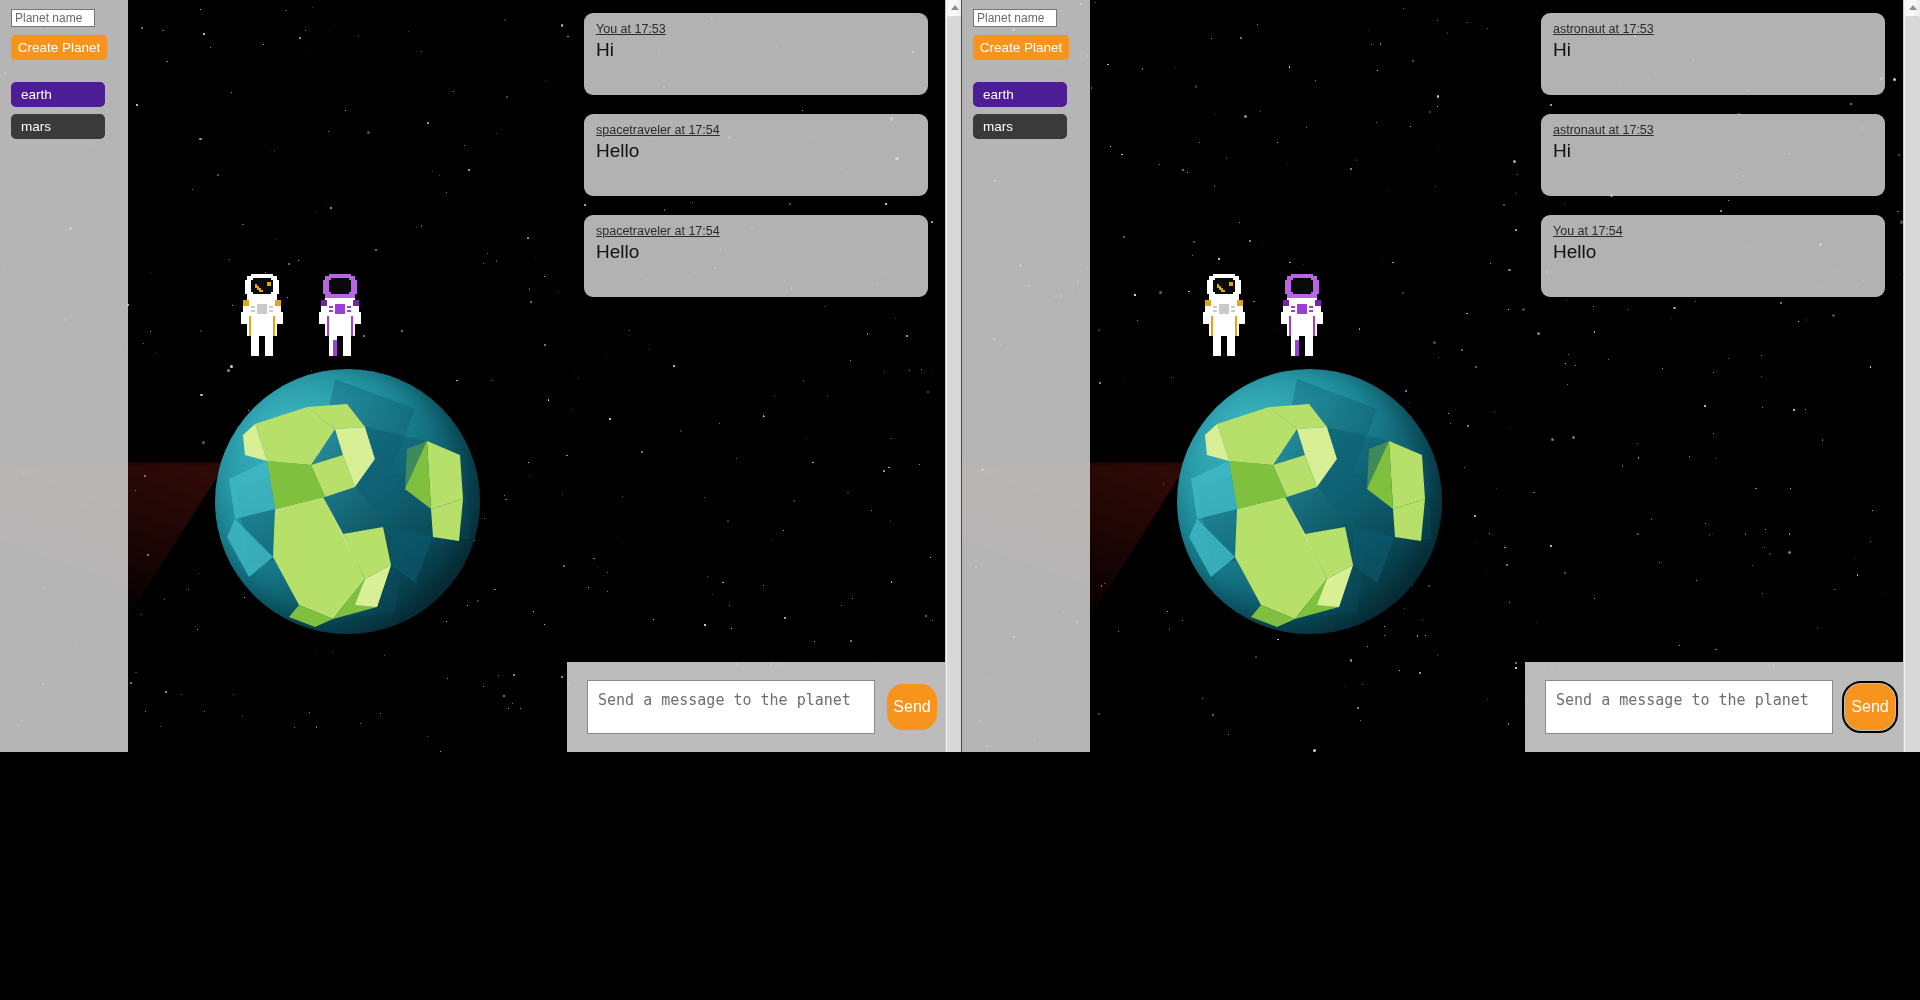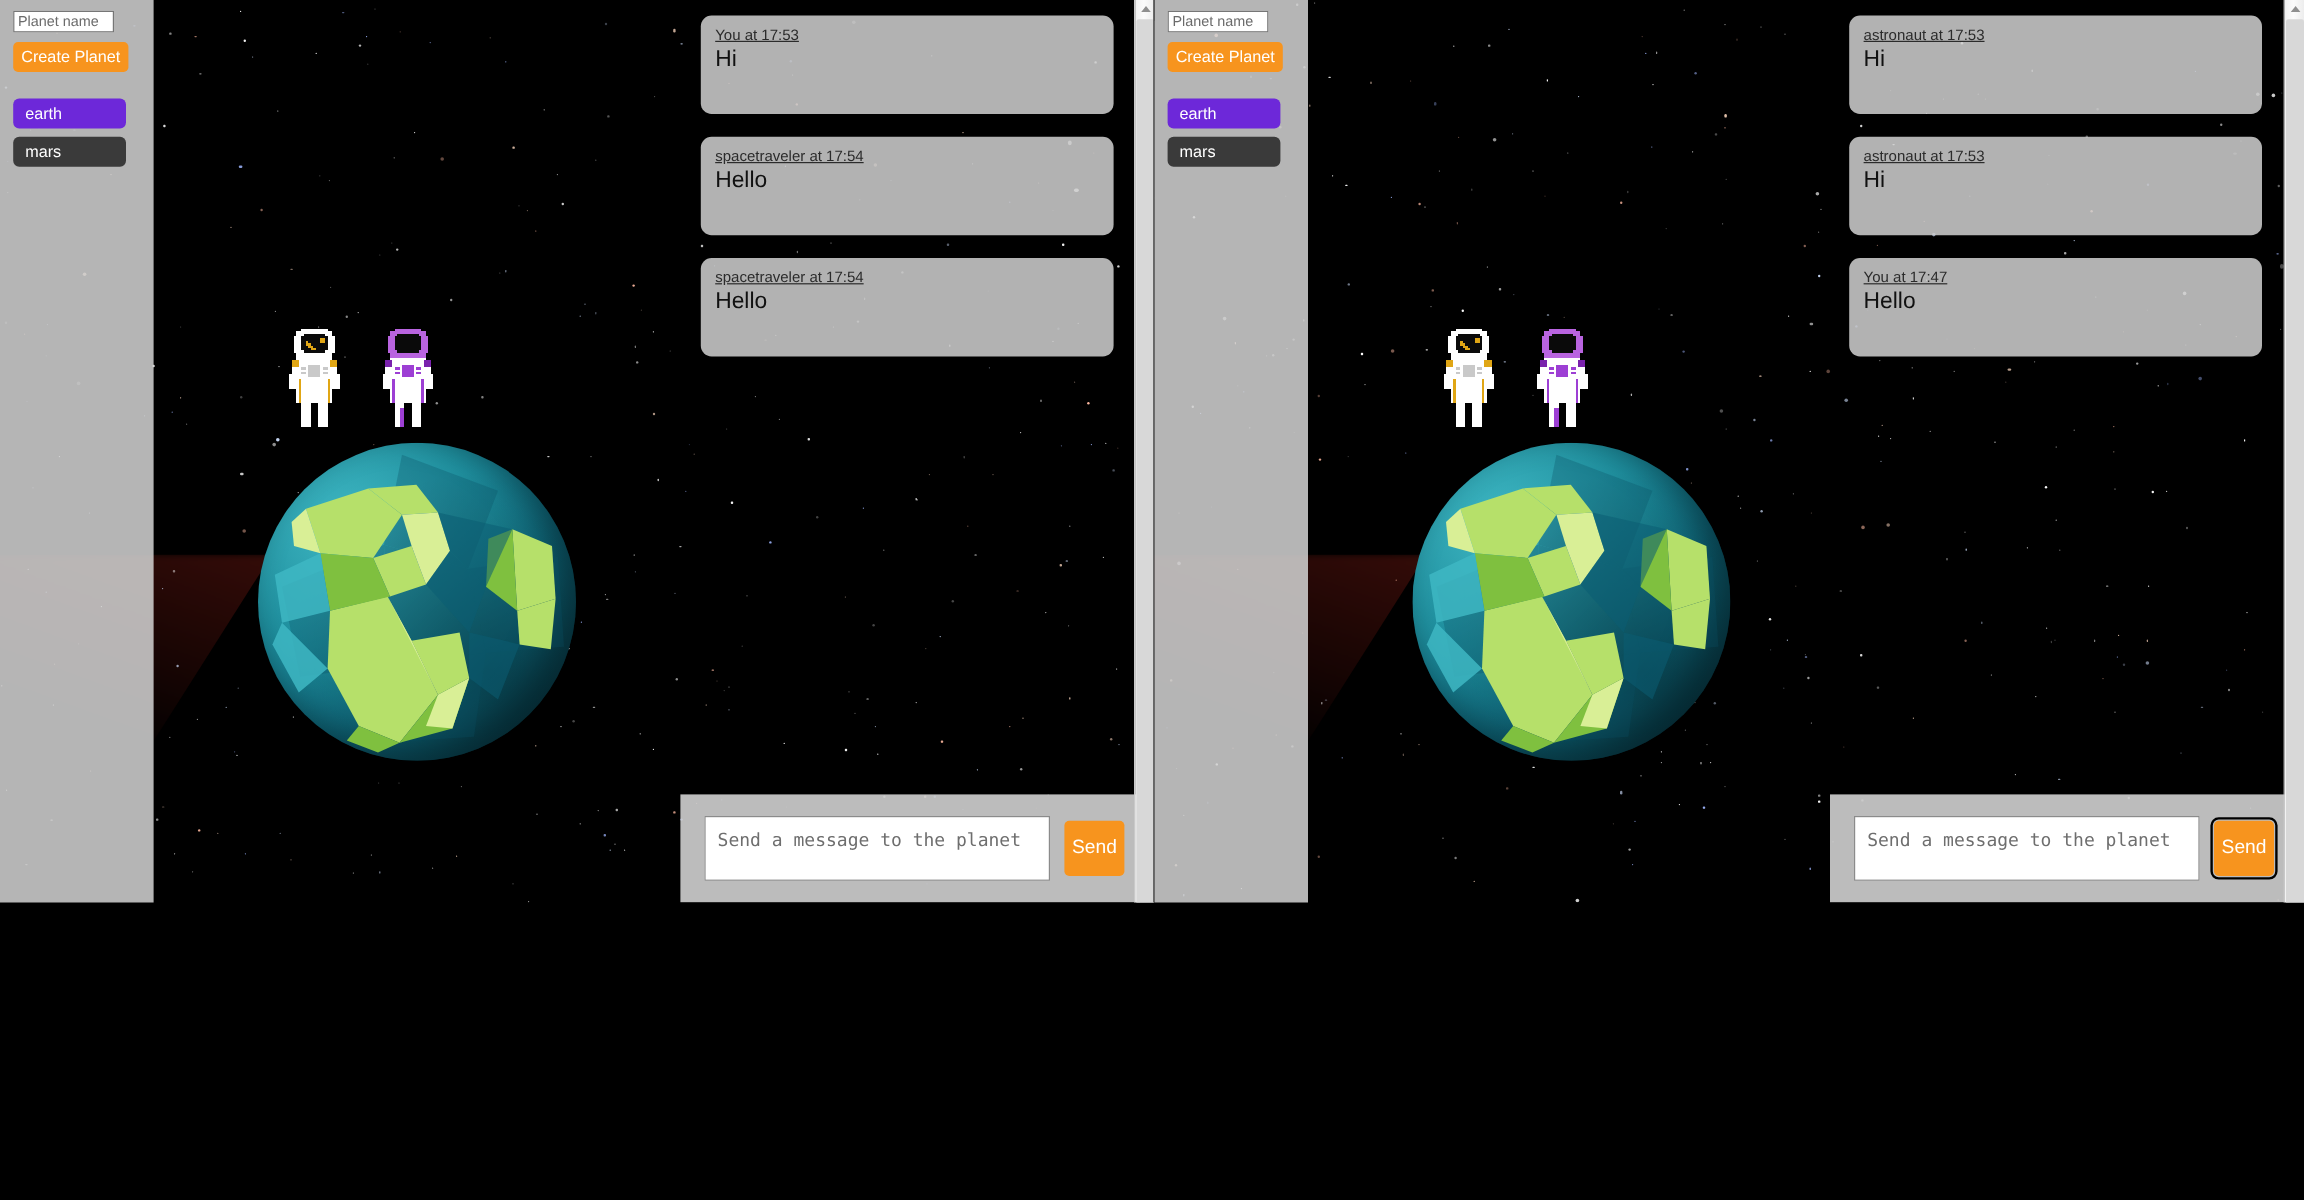--- a/index.html
+++ b/index.html
@@ -97,21 +97,21 @@
     border: none;
     border-radius: 5px;
     color: #ffffff;
     font-size: 13.5px;
     font-family: "Liberation Sans", sans-serif;
     text-align: left;
     padding-left: 10px;
     margin-bottom: 7px;
     cursor: pointer;
   }
-  .planet-item.active   { background: #6d28d9; }
+  .planet-item.active   { background: #4c1d95; }
   .planet-item.inactive { background: #3a3a3a; }
 
   
   .messages {
     position: absolute;
     top: 13px;
     width: 344px;
     z-index: 3;
   }
   .pane.left  .messages { left: 584px; }
@@ -165,21 +165,21 @@
     line-height: 22px;
     padding: 8px 6px 0 10px;
     overflow-y: scroll;
   }
   .msg-textarea::placeholder { color: #6e6e6e; }
   .btn-send {
     width: 50px; height: 46px;
     background: #f7941e;
     color: #fff;
     border: none;
-    border-radius: 4px;
+    border-radius: 16px;
     font-size: 16px;
     font-family: "Liberation Sans", sans-serif;
     cursor: pointer;
   }
   .pane.right .btn-send {
     outline: 2px solid #000;
     outline-offset: 1px;
   }
 
   
@@ -1295,21 +1295,21 @@
     <div class="messages">
       <div class="msg">
         <div class="msg-meta">astronaut at 17:53</div>
         <div class="msg-body">Hi</div>
       </div>
       <div class="msg">
         <div class="msg-meta">astronaut at 17:53</div>
         <div class="msg-body">Hi</div>
       </div>
       <div class="msg">
-        <div class="msg-meta">You at 17:47</div>
+        <div class="msg-meta">You at 17:54</div>
         <div class="msg-body">Hello</div>
       </div>
     </div>
 
     <div class="composer">
       <textarea class="msg-textarea" placeholder="Send a message to the planet" style=""></textarea>
       <button class="btn-send">Send</button>
     </div>
 
     <div class="vscroll">

